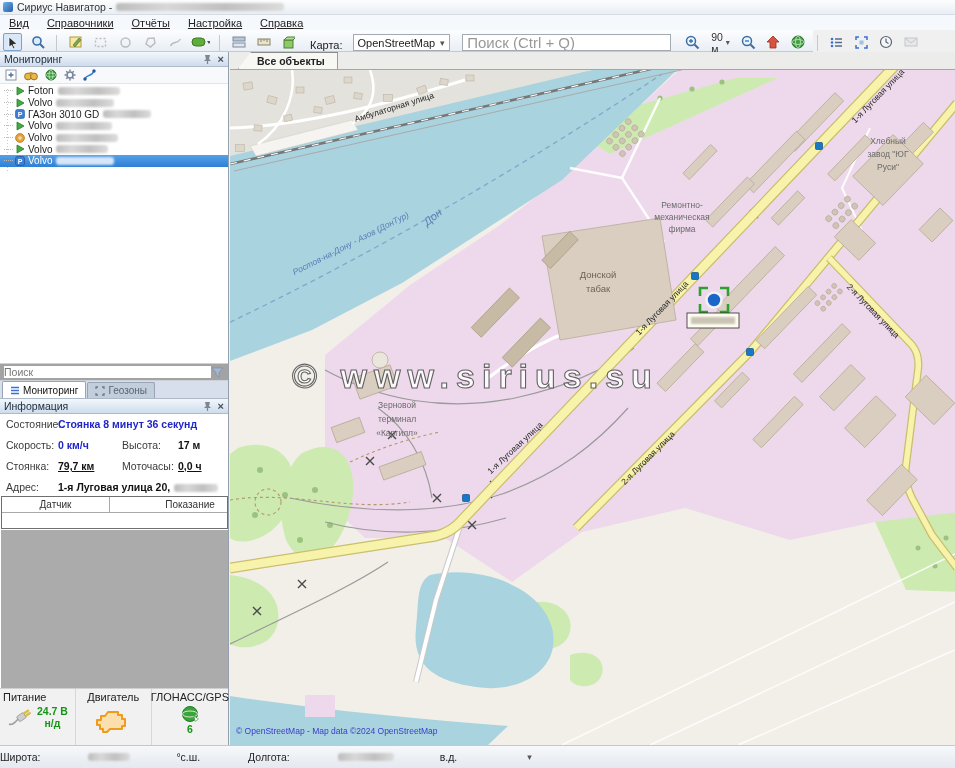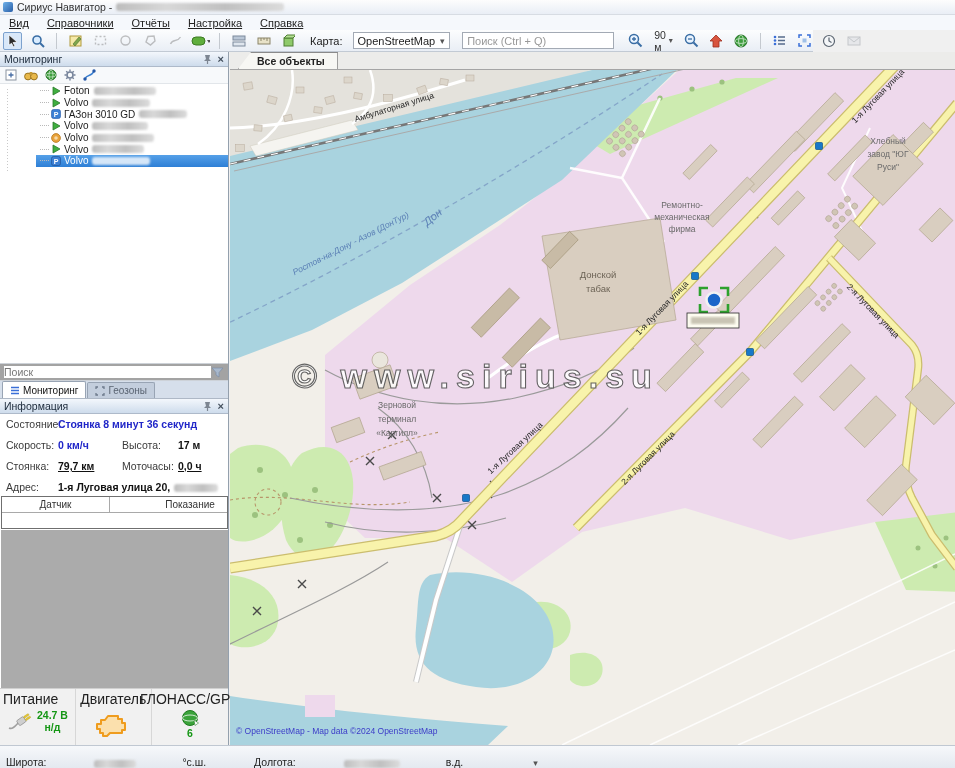--- a/index.html
+++ b/index.html
@@ -4,41 +4,41 @@
 <style>
   * { margin:0; padding:0; box-sizing:border-box; }
   html,body { width:955px; height:768px; overflow:hidden; }
   body { font-family:"Liberation Sans",sans-serif; font-size:11px; background:#f0f0f0; position:relative; color:#222; }
 
   
   .titlebar { position:absolute; top:0; left:0; width:955px; height:15px; background:linear-gradient(#fdfdfd,#e9eef6); border-bottom:1px solid #d7dce3; display:flex; align-items:center; padding-left:3px; font-size:10.5px; color:#333; }
   .app-icon { width:10px; height:10px; border-radius:2px; background:linear-gradient(135deg,#6fb1e8,#2a5fa8); margin-right:4px; flex:none; }
   .menubar { position:absolute; top:15px; left:0; width:955px; height:15px; background:#f5f8fc; display:flex; align-items:center; }
   .menubar span { padding:0 9px; cursor:default;text-decoration:underline; }
-  .toolbar { position:absolute; top:30px; left:0; width:813px; height:22px; background:linear-gradient(#fcfdfe,#e9eef5); border-bottom:1px solid #c2cad4; display:flex; align-items:center; padding:0 3px; gap:6px; }
+  .toolbar { position:absolute; top:30px; left:0; width:813px; height:22px; background:linear-gradient(#fcfdfe,#e9eef5); border-bottom:1px solid #c2cad4; display:flex; align-items:flex-end; padding:0 3px; gap:6px; }
   .tbtn { width:19px; height:18px; display:flex; align-items:center; justify-content:center; border-radius:2px; flex:none; }
   .tbtn.active { border:1px solid #7da2ce; background:#d9e8f9; }
   .tbtn.disabled { opacity:.42; }
   .tsep { width:1px; height:16px; background:#c4c9cf; margin:0 3px; flex:none; }
   .combo { width:152px; height:17px; background:#fff; border:1px solid #a3aab4; display:flex; align-items:center; padding-left:4px; font-size:11px; }
   .combo .caret { margin-left:auto; width:14px; text-align:center; color:#555; font-size:9px; }
-  .tool-search { width:296px; height:17px; border:1px solid #a3aab4; background:#fff; font-size:11px; padding:0 4px; font-family:"Liberation Sans",sans-serif; }
+  .tool-search { width:296px; height:17px; border:1px solid #a3aab4; background:#fff; font-size:15px; padding:0 4px; font-family:"Liberation Sans",sans-serif; }
   .tool-search::placeholder { color:#999; }
   .scalebox { height:17px; display:flex; align-items:center; padding:0 3px; font-size:10.5px; color:#333; }
   .lblmap { padding:0 4px 0 6px; }
 
   
   .panel { position:absolute; top:52px; left:0; width:229px; height:693px; background:#fff; border-right:1px solid #94a0ad; }
   .phdr { position:absolute; left:0; right:0; height:15px; background:linear-gradient(#f3f7fc,#cedcec); border-bottom:1px solid #aebaca; display:flex; align-items:center; padding:0 4px; font-size:10.5px; color:#1c2a3a; }
   .phdr .sp { margin-left:auto; display:flex; gap:6px; align-items:center; }
   .xbtn { font-weight:bold; color:#44505e; font-size:11px; cursor:default; }
   .tree-toolbar { position:absolute; top:15px; left:0; right:0; height:17px; background:#f7f9fb; border-bottom:1px solid #e2e6ea; display:flex; align-items:center; gap:7px; padding-left:5px; }
   .tree { position:absolute; top:33px; left:0; right:0; height:279px; background:
       repeating-linear-gradient(#c9c9c9 0 1px, transparent 1px 3px);
-      background-size:1px 82px; background-position:7px 4px; background-repeat:no-repeat;padding-left:36px; }
+      background-size:1px 82px; background-position:7px 4px; background-repeat:no-repeat; }
   .trow { height:11.7px; display:flex; align-items:center; font-size:10px; color:#1c1c1c; padding-left:4px; white-space:nowrap; }
   .trow .dash { width:9px; height:0; border-top:1px dotted #b9b9b9; margin-right:2px; flex:none; }
   .trow .ticon { width:10px; height:10px; margin-right:3px; flex:none; }
   .trow.sel { background:linear-gradient(#55a0e8,#2e7fd6); color:#fff; }
   .redact { display:inline-block; height:8px; border-radius:3px; background:linear-gradient(90deg,#bdbdbd,#d8d8d8 30%,#c0c0c0 65%,#dcdcdc); filter:blur(1.1px); vertical-align:middle; margin-left:4px; }
   .redact.lt { background:rgba(255,255,255,.78); }
   .search-row { position:absolute; top:311px; left:0; right:0; height:18px; border-top:1px solid #cdd2d8; border-bottom:1px solid #cdd2d8; display:flex; align-items:center; padding:0 4px; background:#a3a3a3; }
   .search-row input { border:none; outline:none; flex:1; font-size:10.5px; font-family:"Liberation Sans",sans-serif; }
   .search-row input::placeholder { color:#777; }
   .ptabs { position:absolute; top:329px; left:0; right:0; height:18px; background:#d6dfeb; display:flex; align-items:flex-end; padding-left:2px; gap:1px; border-bottom:1px solid #aeb8c6; }
@@ -55,42 +55,42 @@
   .s-hdr { height:16px; display:flex; border-bottom:1px solid #a9a9a9; color:#333;gap:43px; }
   .s-hdr div { display:flex; align-items:center; justify-content:center; }
   .s-c1 { width:108px; border-right:1px solid #a9a9a9; }
   .s-c2 { flex:1; }
   .s-row { height:15px; background:linear-gradient(#3c8ade,#2a73c4); color:#fff; display:flex; align-items:center; }
   .s-row .n { width:108px; padding-left:3px; }
   .s-row .v { white-space:pre; padding-left:4px; }
   .grayfill { position:absolute; top:478px; left:1px; width:227px; height:158px; background:#ababab; }
   .gauges { position:absolute; top:636px; left:0; right:0; height:57px; background:#f1f1f1; border-top:1px solid #cfcfcf; display:flex; }
   .gcell { width:76.3px; border-right:1px solid #d7d7d7; padding:2px 3px; display:flex; flex-direction:column; align-items:center; }
-  .gcell .glabel { font-size:14px; color:#222; align-self:flex-start; }
+  .gcell .glabel { font-size:11px; color:#222; align-self:flex-start; }
   .gcell .grow { display:flex; align-items:center; gap:4px; margin-top:2px; }
   .gval { color:#149614; font-weight:bold; font-size:10.5px; text-align:right; }
 
   
   .map-area { position:absolute; top:52px; left:230px; width:725px; height:693px; background:#f2efe9; }
   .map-tabs { position:absolute; top:0; left:0; right:0; height:18px; background:#ececea; border-bottom:1px solid #a5a5a5; }
   .map-tab { position:absolute; left:8px; bottom:0; height:17px; padding:0 12px 0 18px; background:#f7f7f4; border:1px solid #8a8a8a; border-bottom:none; font-weight:bold; font-size:10.5px; display:flex; align-items:center; clip-path:polygon(13px 0,100% 0,100% 100%,0 100%); }
   svg.map { position:absolute; top:18px; left:0; }
   .bld { fill:#d9cec0; stroke:#b3a690; stroke-width:.7; }
   .bld2 { fill:#c8bba6; stroke:#a5977c; stroke-width:.7; }
   .bldr { fill:#dcd6cb; stroke:#b8ab9c; stroke-width:.5; }
   .rl { stroke:#9a9a9a; stroke-width:1.2; fill:none; }
   .xmk { stroke:#4a4a4a; stroke-width:1.4; }
   .mlbl { fill:#6a6a6a; font-size:8.5px; text-anchor:middle; }
   .plbl { fill:#6d6456; font-size:9.5px; text-anchor:middle; }
   .slbl { fill:#262626; font-size:8.5px; text-anchor:middle; }
   .wlbl { fill:#5a7fb5; font-style:italic; text-anchor:middle; }
   svg.map text { font-family:"Liberation Sans",sans-serif; }
 
   
-  .statusbar { position:absolute; bottom:0; left:0; width:955px; height:23px; background:linear-gradient(#f6f8fb,#e4e9f0); border-top:1px solid #c0c8d2; display:flex; align-items:flex-end; padding-left:6px; font-size:10.5px; color:#222;gap:44px; }
+  .statusbar { position:absolute; bottom:0; left:0; width:955px; height:23px; background:linear-gradient(#f6f8fb,#e4e9f0); border-top:1px solid #c0c8d2; display:flex; align-items:center; font-size:10.5px; color:#222;gap:44px; }
   .statusbar .caret { margin-left:26px; color:#555; font-size:9px; }
 </style>
 </head>
 <body>
 
 <div class="titlebar">
   <span class="app-icon"></span>
   <span>Сириус Навигатор -</span>
   <span class="redact" style="width:168px"></span>
 </div>

